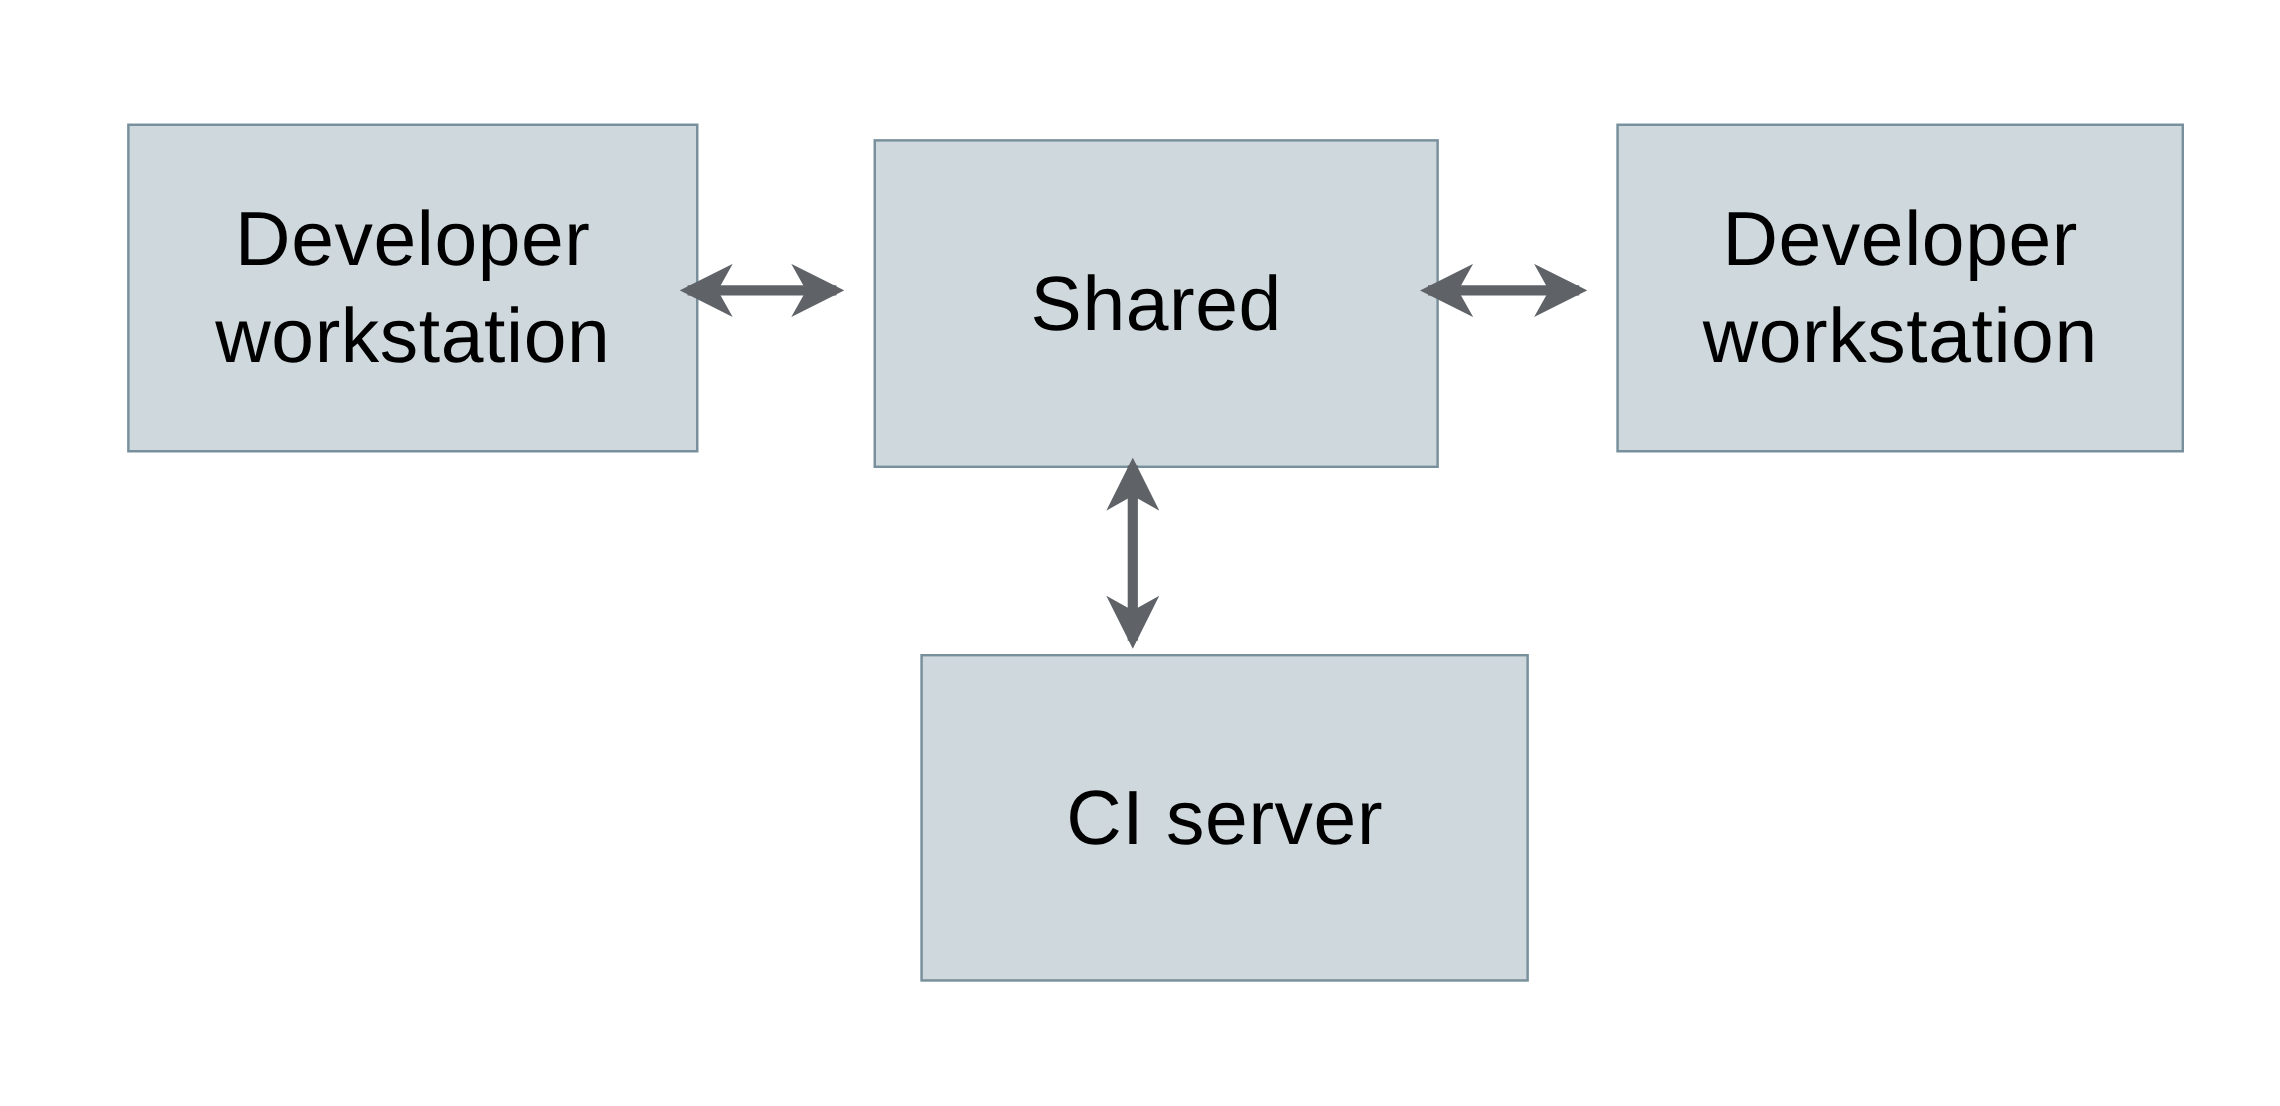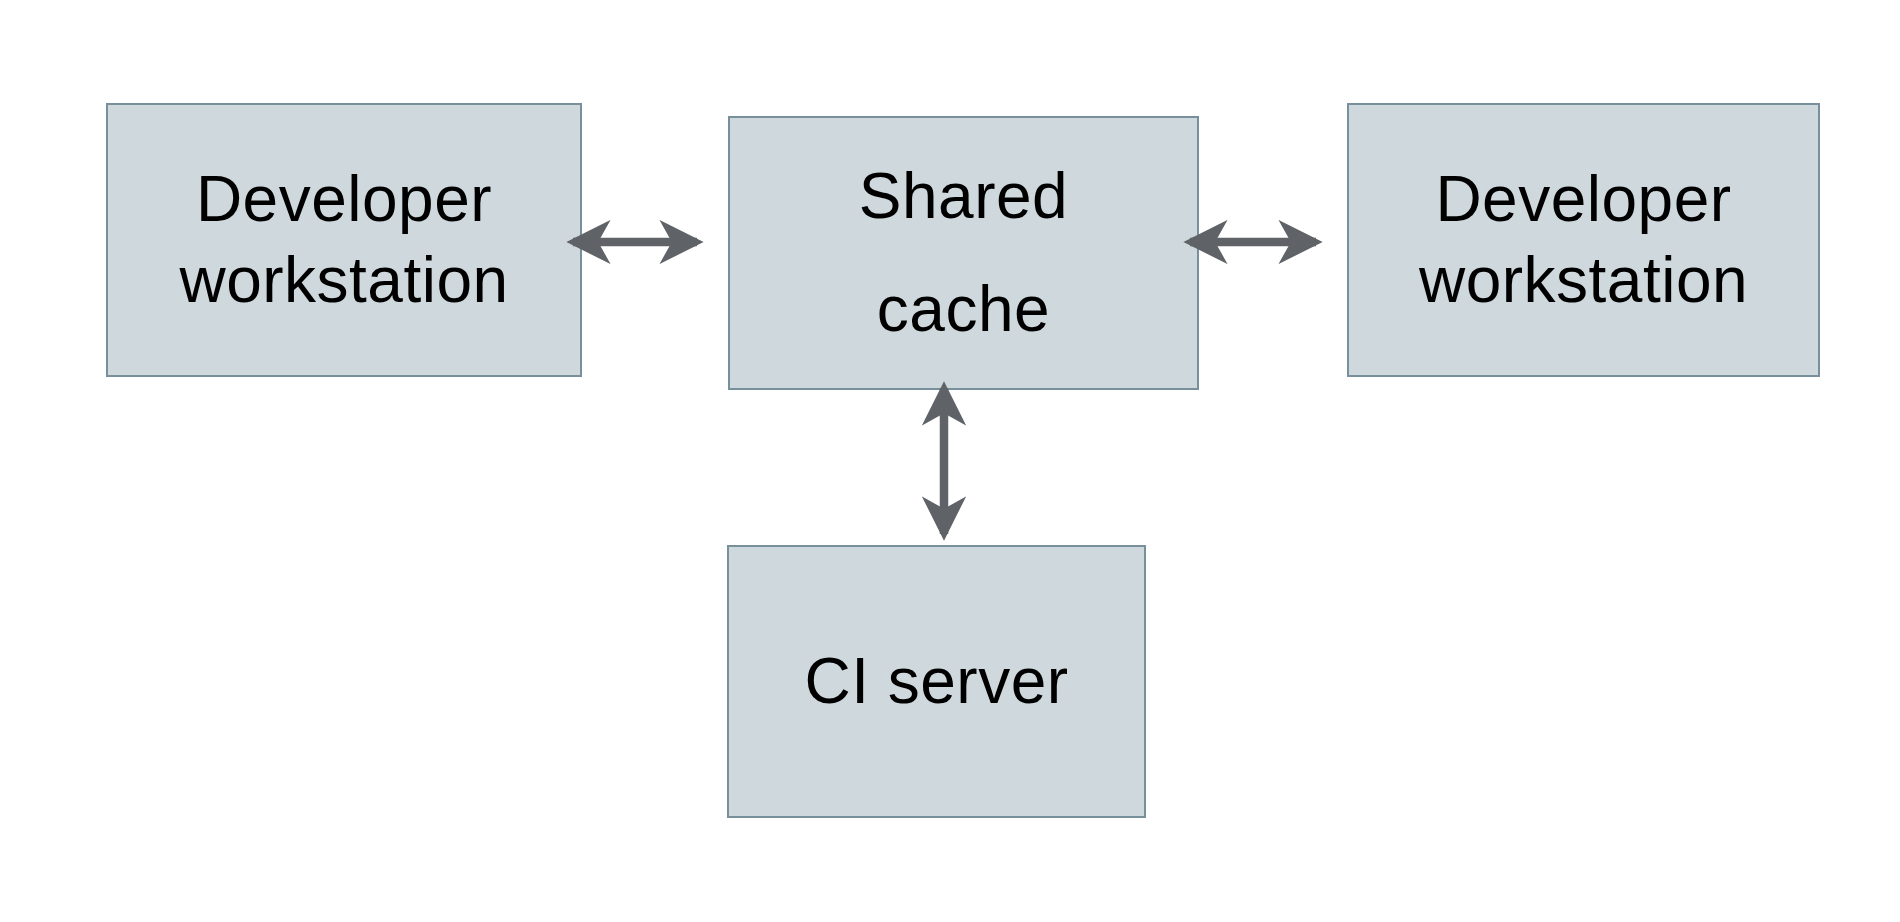--- a/index.html
+++ b/index.html
@@ -27,21 +27,21 @@
     text-align: center;
     color: #000000;
     font-size: 64px;
     line-height: 1.26;
     letter-spacing: 0.5px;
     margin-left: 20px;
   }
   .node-left-workstation  { left: 86px;   top: 103px; width: 476px; height: 274px; }
   .node-shared-cache      { left: 708px;  top: 116px; width: 471px; height: 274px; gap: 32px; }
   .node-right-workstation { left: 1327px; top: 103px; width: 473px; height: 274px; }
-  .node-ci-server         { left: 707px;  top: 545px; width: 419px; height: 273px; text-align: center; }
+  .node-ci-server         { left: 747px;  top: 545px; width: 507px; height: 273px; text-align: center; }
   .edge {
     position: absolute;
     display: block;
   }
   .edge-left   { left: 562px;  top: 212px; }
   .edge-right  { left: 1179px; top: 212px; }
   .edge-bottom { left: 914px;  top: 377px; }
 </style>
 </head>
 <body>
@@ -56,21 +56,20 @@
     </defs>
   </svg>
 
   <div class="node node-left-workstation">
     <span>Developer</span>
     <span>workstation</span>
   </div>
 
   <div class="node node-shared-cache">
     <span>Shared</span>
-    <span>cache</span>
   </div>
 
   <div class="node node-right-workstation">
     <span>Developer</span>
     <span>workstation</span>
   </div>
 
   <div class="node node-ci-server">
     <span>CI server</span>
   </div>

